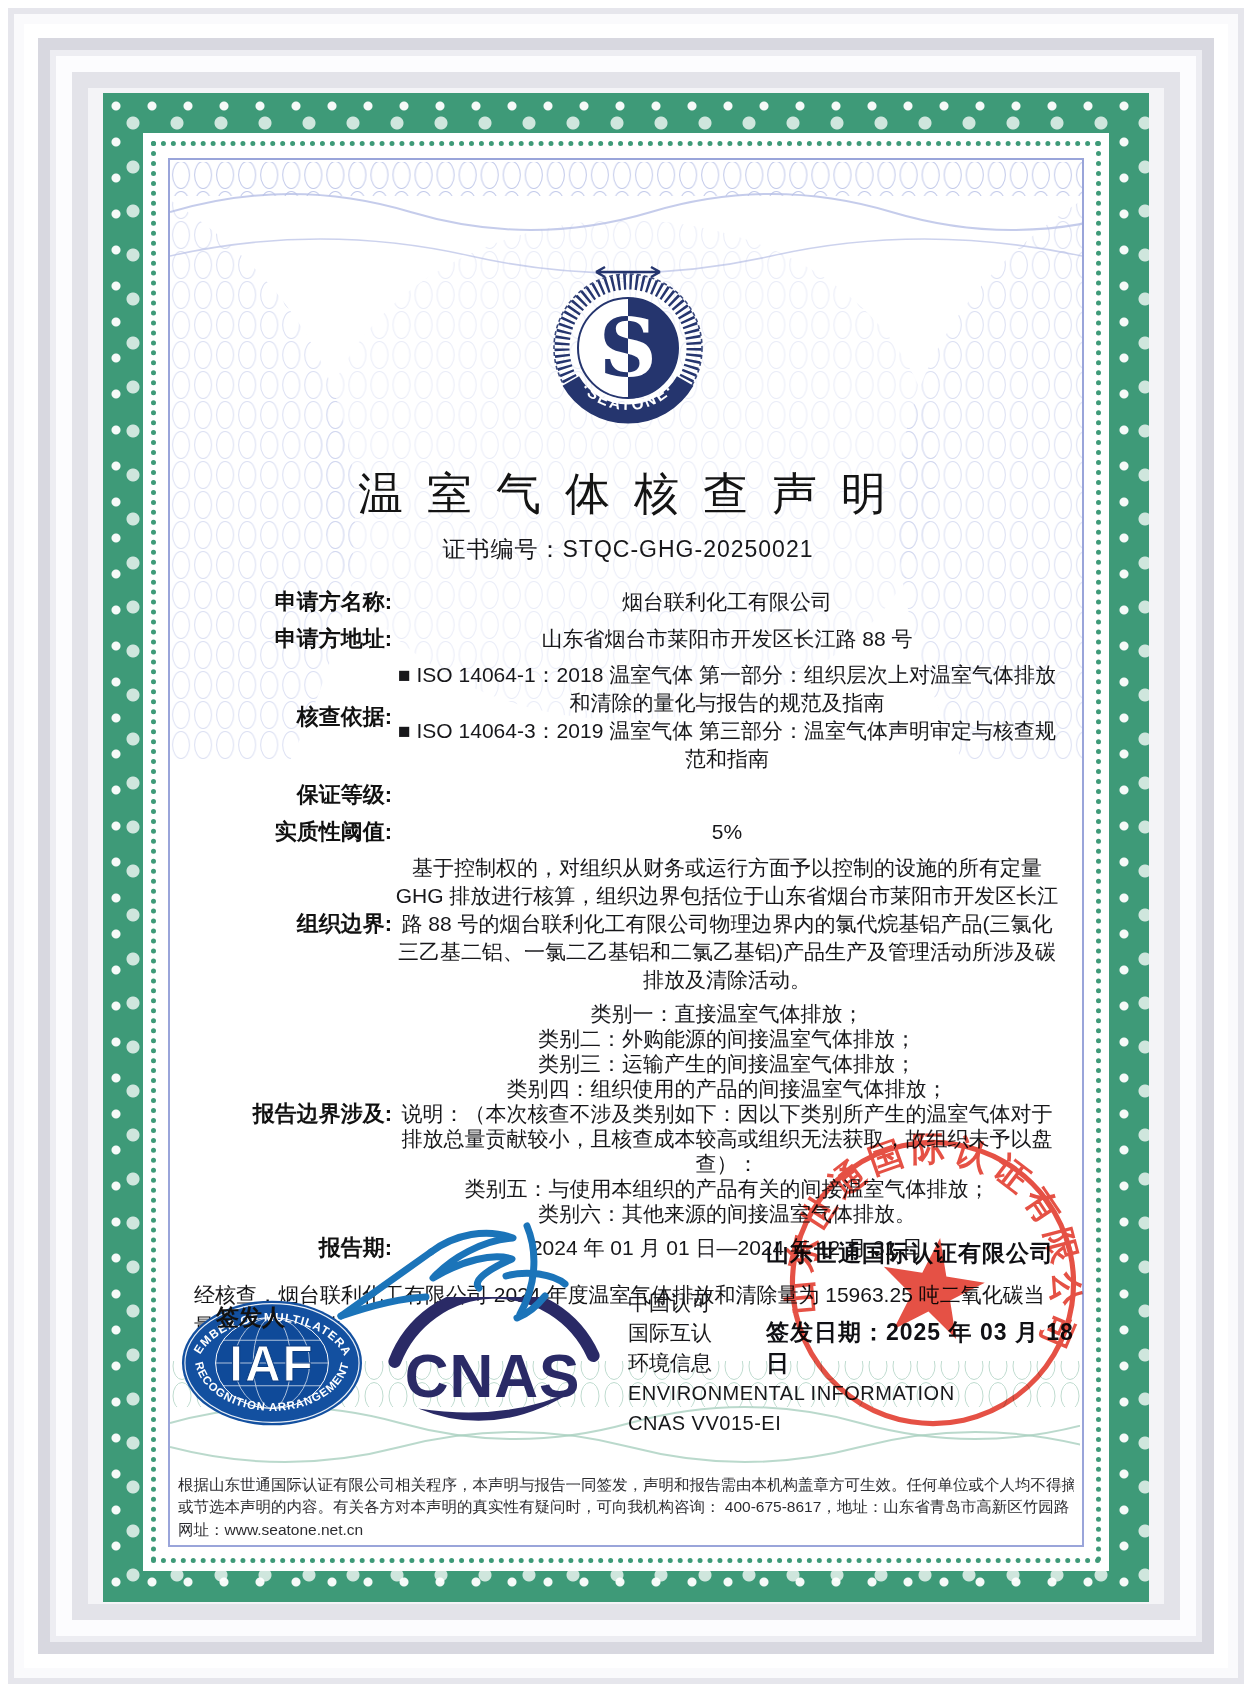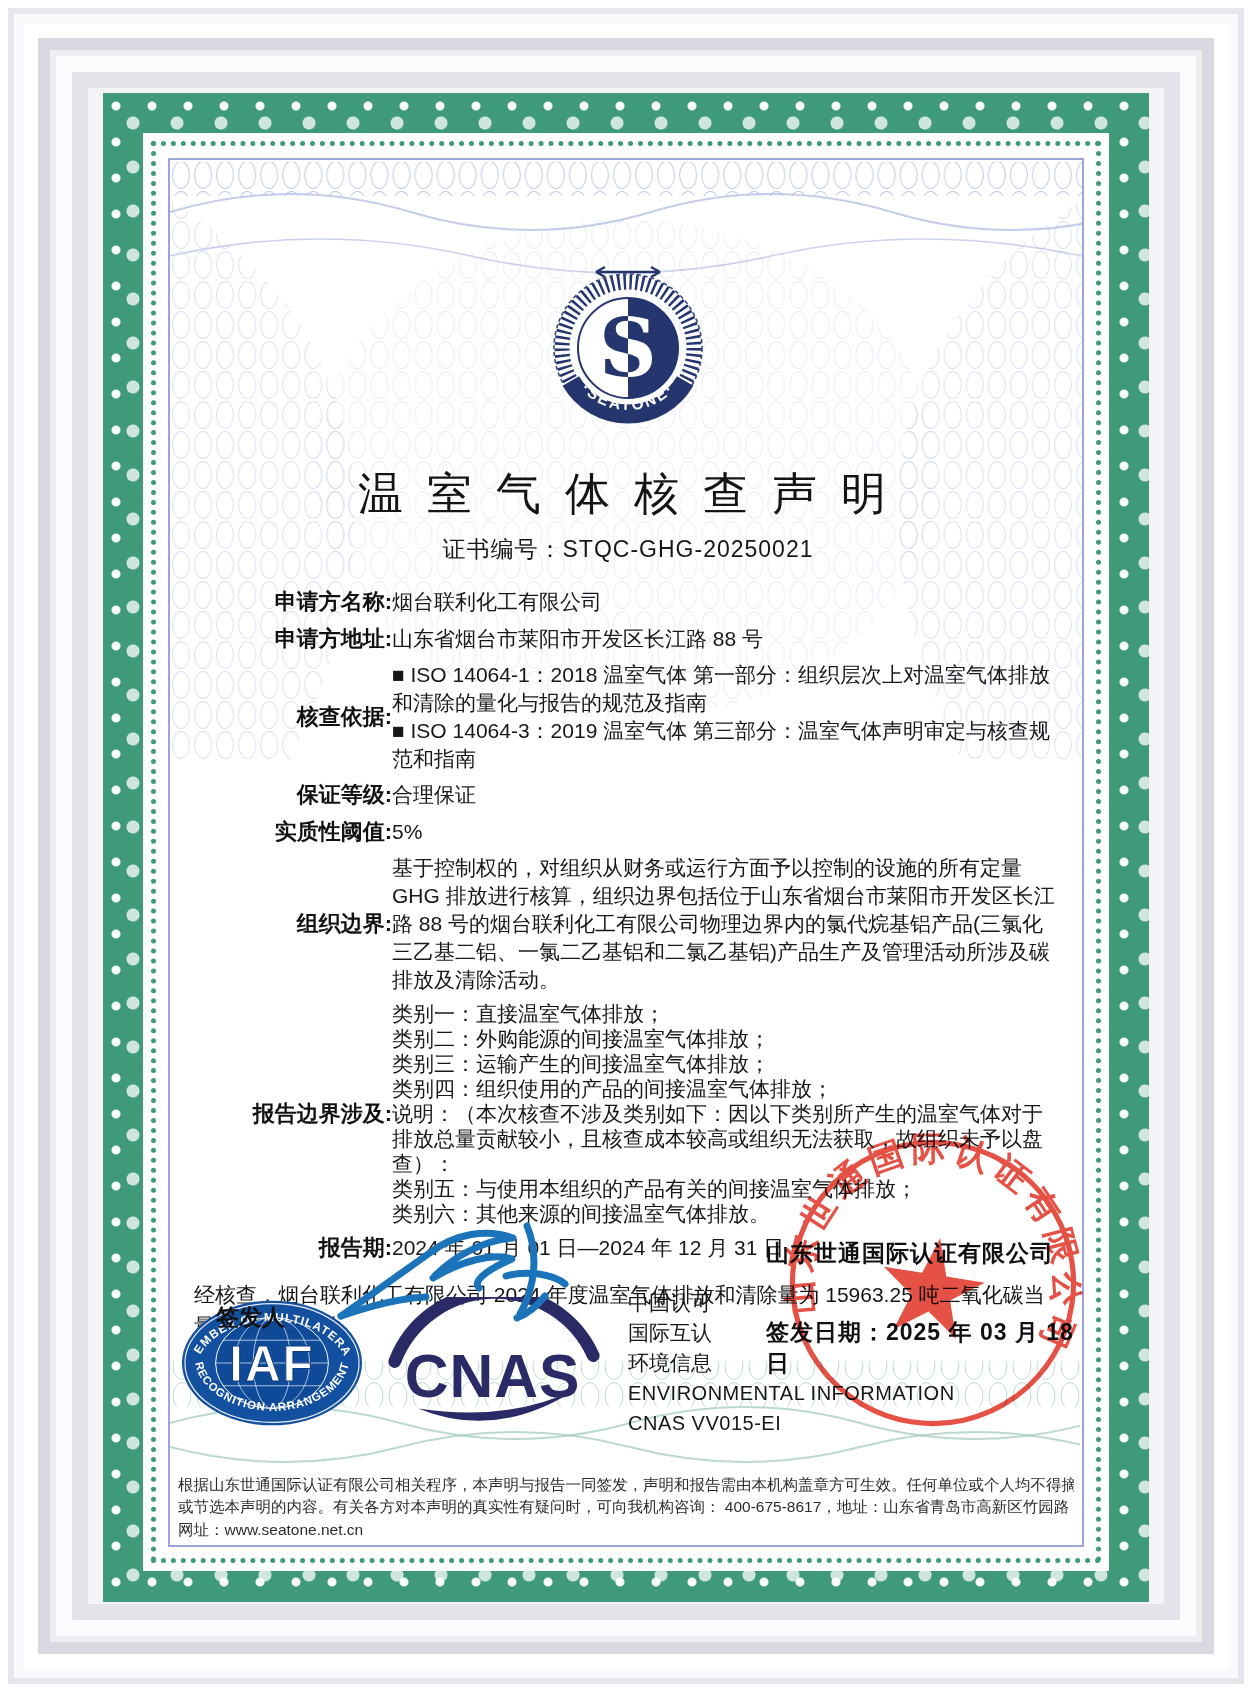--- a/index.html
+++ b/index.html
@@ -35,21 +35,21 @@
   .content{position:relative;padding:0 20px 0 24px;}
   
   .logo-wrap{width:180px;margin:98px auto 2px;}
   .title{ text-align:center;font-size:45px;font-weight:normal;letter-spacing:24px;
           color:#141414;margin:2px 0 10px 12px;}
   .certno{text-align:center;font-size:23px;color:#17171a;letter-spacing:1px;margin-bottom:22px;}
   
   .row{display:flex;align-items:center;margin:7px 0;}
   .lab{width:198px;flex:0 0 198px;font-weight:bold;font-size:22px;color:#111;text-align:right;}
   .val{flex:1;font-size:21px;line-height:28px;color:#17171a;}
-  .val p{margin:0;}
+  .val p{margin:0;text-align:center;}
   .val.tight{line-height:25px;}
   .val .single{line-height:28px;}
   
   .statement{font-size:21px;line-height:31px;margin:16px 0 0 0;color:#141416;}
   
   .signer{position:absolute;left:46px;top:1076px;display:flex;align-items:flex-end;z-index:3;}
   .signer-label{font-size:23px;font-weight:bold;margin-top:42px;color:#111;}
   .signature{margin-left:46px;margin-top:-18px;}
   .issuer{position:absolute;left:596px;top:1078px;width:330px;z-index:3;}
   .issuer-company{font-size:23px;color:#101014;font-weight:bold;letter-spacing:1px;}
@@ -149,23 +149,20 @@
       </div>
       <div class="row">
         <div class="lab">核查依据:</div>
         <div class="val">
           <p>■ ISO 14064-1：2018 温室气体 第一部分：组织层次上对温室气体排放和清除的量化与报告的规范及指南</p>
           <p>■ ISO 14064-3：2019 温室气体 第三部分：温室气体声明审定与核查规范和指南</p>
         </div>
       </div>
       <div class="row">
         <div class="lab">保证等级:</div>
-        <div class="val">
-            <p class="single">合理保证</p>
-          </div>
       </div>
       <div class="row">
         <div class="lab">实质性阈值:</div>
         <div class="val">
             <p class="single">5%</p>
           </div>
       </div>
       <div class="row">
         <div class="lab">组织边界:</div>
         <div class="val">

